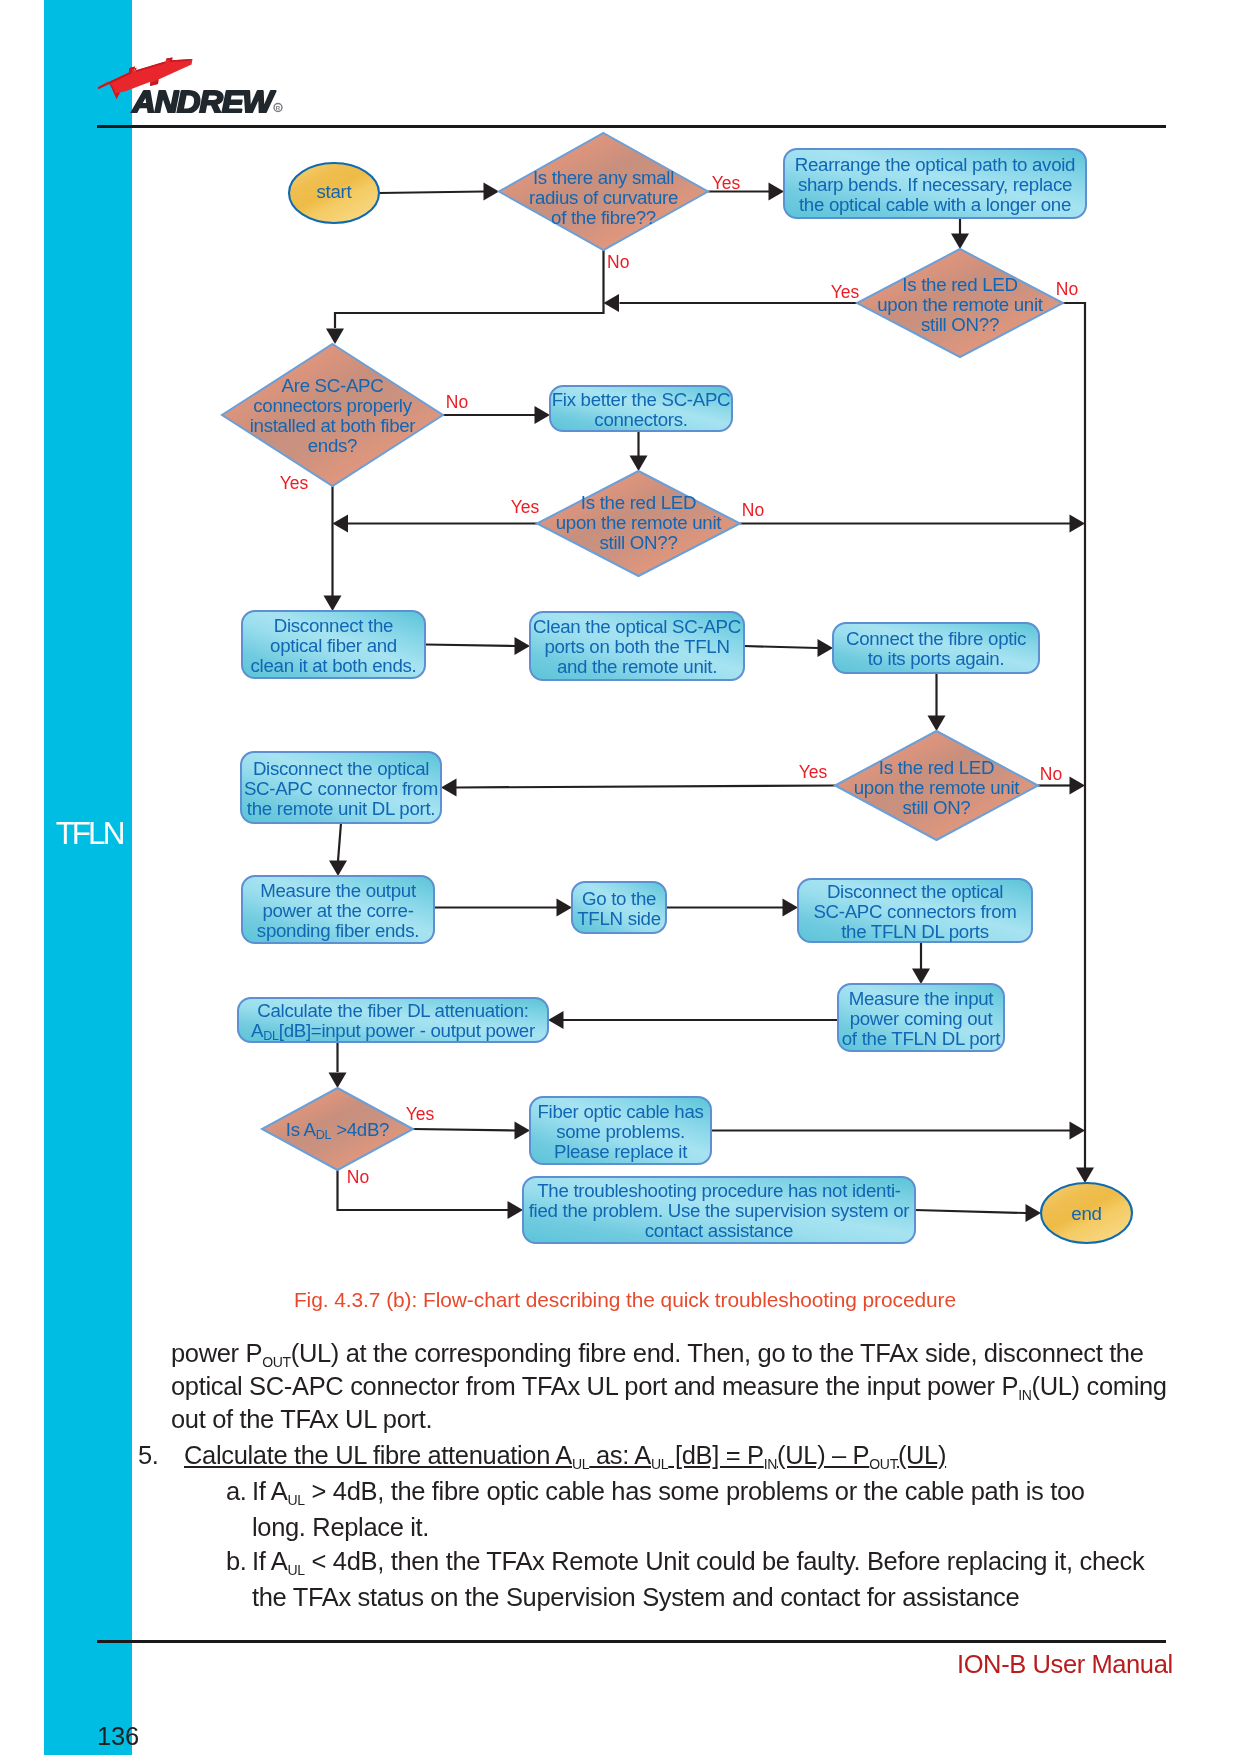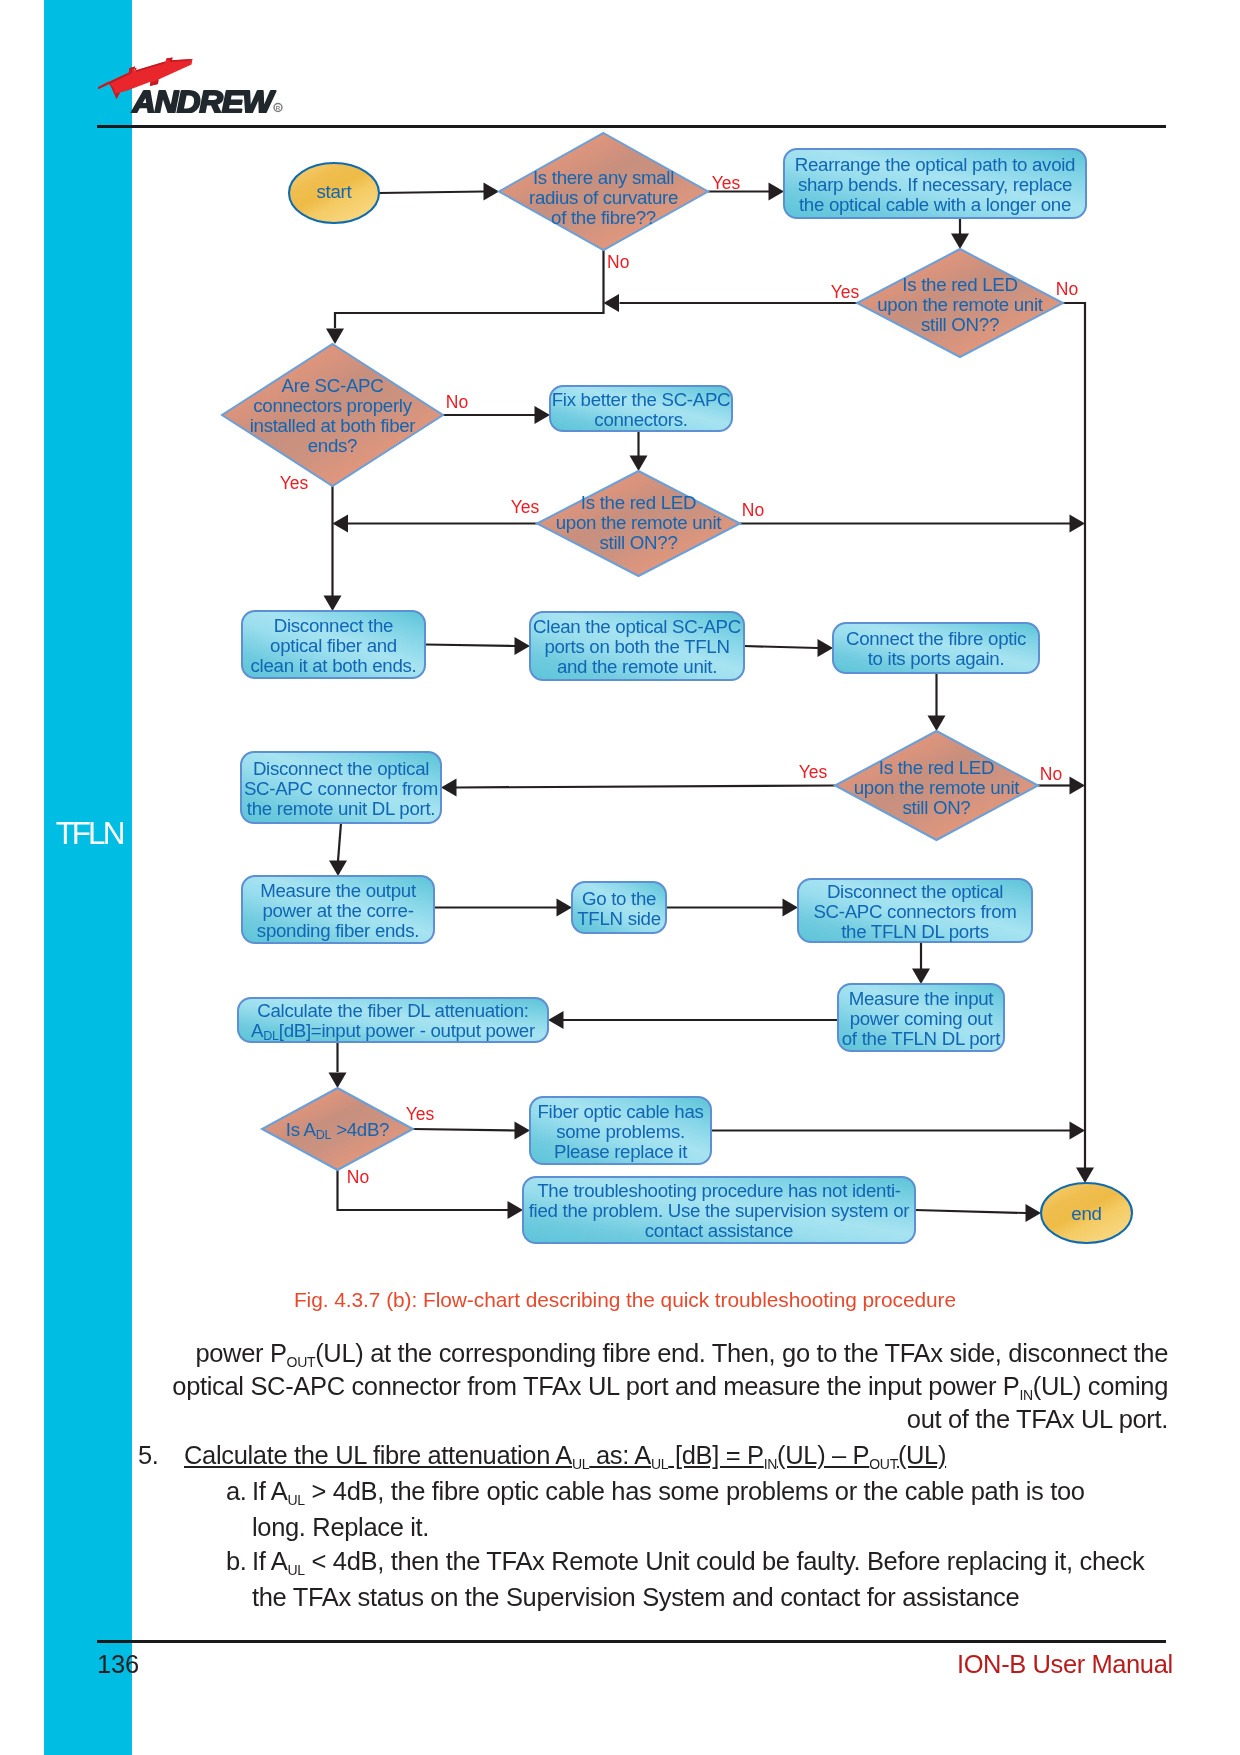--- a/index.html
+++ b/index.html
@@ -4,28 +4,28 @@
 <title>ION-B User Manual</title>
 <style>
   html,body{margin:0;padding:0;}
   body{width:1240px;height:1755px;background:#fff;font-family:"Liberation Sans",sans-serif;overflow:hidden;position:relative;}
   .page{position:absolute;left:0;top:0;width:1240px;height:1755px;}
   #sidebar{position:absolute;left:0;top:0;width:88px;height:1755px;background:#00bde3;margin-left:44px;}
   #sidebar-label{position:absolute;left:0;top:815px;width:93px;text-align:center;color:#fcfcfc;font-size:31.5px;font-weight:400;letter-spacing:-3px;text-indent:-3px;}
   #logo{position:absolute;left:98px;top:57px;width:185px;height:56px;}
   #hrule-top{position:absolute;left:97px;top:125px;width:1069px;height:2.5px;background:#1a1a1a;}
   #hrule-bottom{position:absolute;left:97px;top:1640px;width:1069px;height:2.5px;background:#1a1a1a;}
-  #page-num{position:absolute;left:97px;top:1650px;font-size:25.5px;letter-spacing:-0.2px;color:#231f20;}
+  #page-num{position:absolute;left:97px;top:1722px;font-size:25.5px;letter-spacing:-0.2px;color:#231f20;}
   #manual-name{position:absolute;left:957px;top:1650px;font-size:25.5px;letter-spacing:-0.4px;color:#b91c1c;}
   #flowsvg{position:absolute;left:0;top:0;}
   #caption{position:absolute;left:5px;top:1288px;width:1240px;text-align:center;color:#e8492c;font-size:20.9px;letter-spacing:-0.06px;}
   .fc-text{font-family:"Liberation Sans",sans-serif;fill:#1166b4;font-size:18.7px;letter-spacing:-0.3px;}
   .fc-lbl{font-family:"Liberation Sans",sans-serif;fill:#ed1c24;font-size:17.5px;}
   #body-text,.li5,.lia,.lib{font-size:25.5px;color:#231f20;letter-spacing:-0.34px;}
-  #body-text{line-height:33px;text-align:right;}
+  #body-text{line-height:33px;}
   .li5,.lia,.lib{line-height:36px;}
   #body-text{position:absolute;left:171px;top:1337px;width:997px;}
   .li5{position:absolute;left:138px;top:1437px;width:1040px;}
   .lia{position:absolute;left:226px;top:1473px;width:900px;}
   .lib{position:absolute;left:226px;top:1543px;width:930px;}
   .n5,.na,.nb{position:absolute;left:0;}
   .t5{margin-left:46px;display:block;text-decoration:underline;}
   .ta,.tb{margin-left:26px;display:block;}
   sub{font-size:0.55em;vertical-align:baseline;position:relative;top:0.33em;line-height:0;}
 </style>

